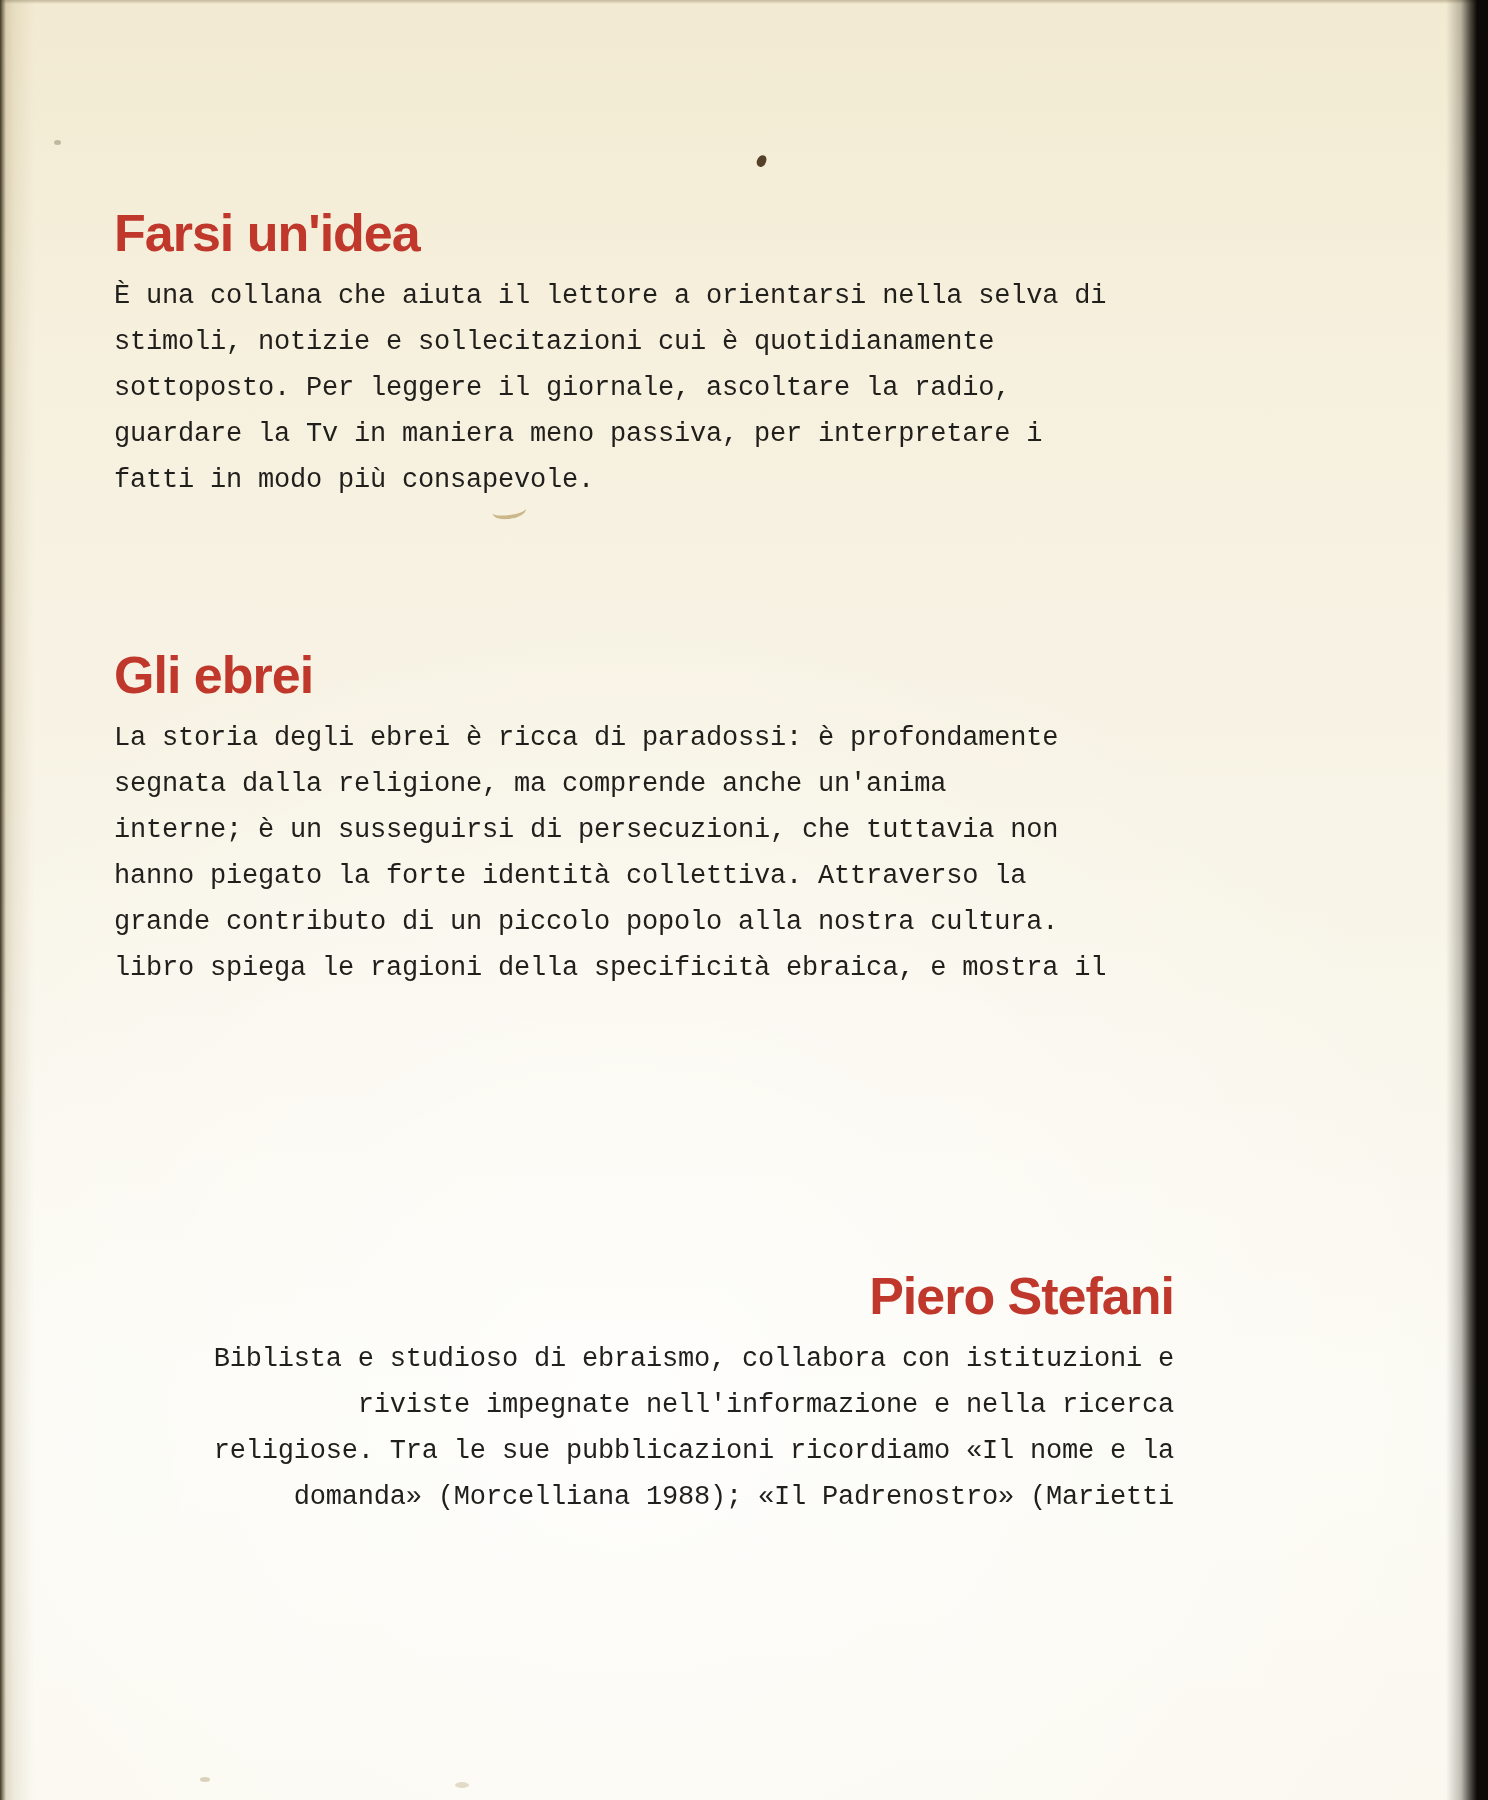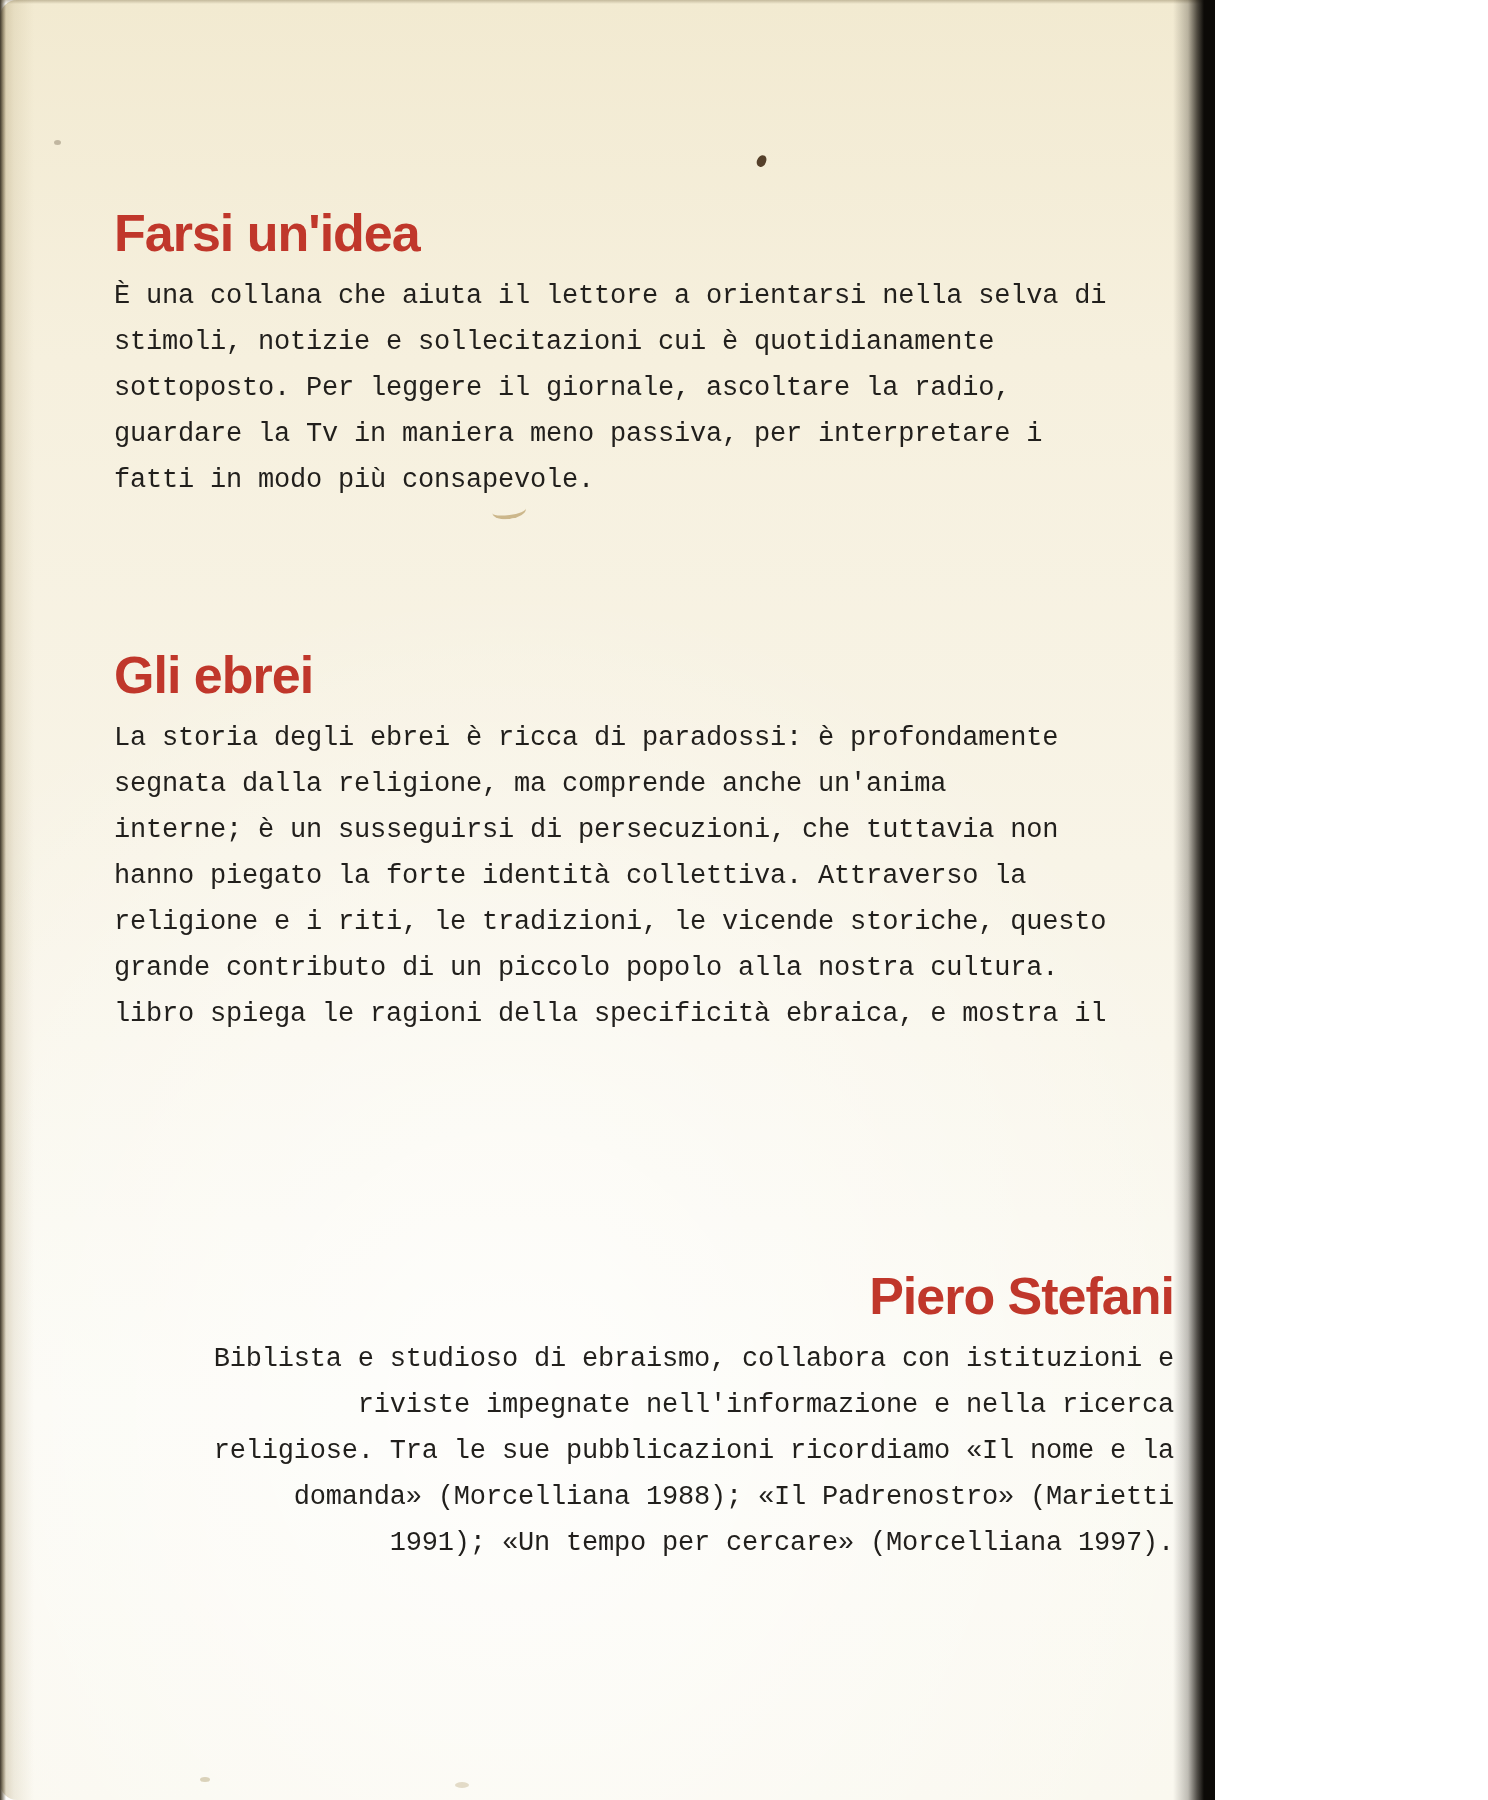--- a/index.html
+++ b/index.html
@@ -4,29 +4,28 @@
 <style>
   html, body {
     margin: 0;
     padding: 0;
     width: 1488px;
     height: 1800px;
     overflow: hidden;
   }
   .cover {
     position: relative;
-    width: 1215px;
+    width: 1488px;
     height: 1800px;
     
     background:
       linear-gradient(90deg, rgba(158,138,92,.40) 0px, rgba(170,152,108,.16) 14px, rgba(170,152,108,0) 34px),
       radial-gradient(95% 70% at 42% 78%, rgba(255,255,255,.75) 0%, rgba(255,255,255,0) 65%),
       linear-gradient(180deg, #f2ead1 0%, #f6f0de 20%, #f8f4e7 48%, #fbfaf3 78%, #faf8ef 100%);
     font-family: "Liberation Serif", serif;
-    border-radius: 17px;
   }
   .edge-top {
     position: absolute; left: 0; top: 0; width: 100%; height: 4px;
     background: linear-gradient(180deg, rgba(120,105,70,.38), rgba(120,105,70,0));
   }
   .edge-left {
     position: absolute; left: 0; top: 0; width: 6px; height: 100%;
     background: linear-gradient(to right, #3f382b 0px, rgba(95,84,60,.55) 3px, rgba(95,84,60,0) 6px);
   }
   .edge-right {
@@ -111,30 +110,28 @@
     </div>
   </section>
 
   <section class="section sec-2">
     <h2>Gli ebrei</h2>
     <div class="body">
       <div class="line">La storia degli ebrei è ricca di paradossi: è profondamente</div>
       <div class="line">segnata dalla religione, ma comprende anche un'anima</div>
       <div class="line">interne; è un susseguirsi di persecuzioni, che tuttavia non</div>
       <div class="line">hanno piegato la forte identità collettiva. Attraverso la</div>
-      <div class="line">religione e i riti, le tradizioni, le vicende storiche, questo</div>
       <div class="line">grande contributo di un piccolo popolo alla nostra cultura.</div>
       <div class="line">libro spiega le ragioni della specificità ebraica, e mostra il</div>
     </div>
   </section>
 
   <section class="section sec-3">
     <h2>Piero Stefani</h2>
     <div class="body">
       <div class="line">Biblista e studioso di ebraismo, collabora con istituzioni e</div>
       <div class="line">riviste impegnate nell'informazione e nella ricerca</div>
       <div class="line">religiose. Tra le sue pubblicazioni ricordiamo «Il nome e la</div>
       <div class="line">domanda» (Morcelliana 1988); «Il Padrenostro» (Marietti</div>
-      <div class="line">1991); «Un tempo per cercare» (Morcelliana 1997).</div>
     </div>
   </section>
 
 </div>
 
 </body></html>

